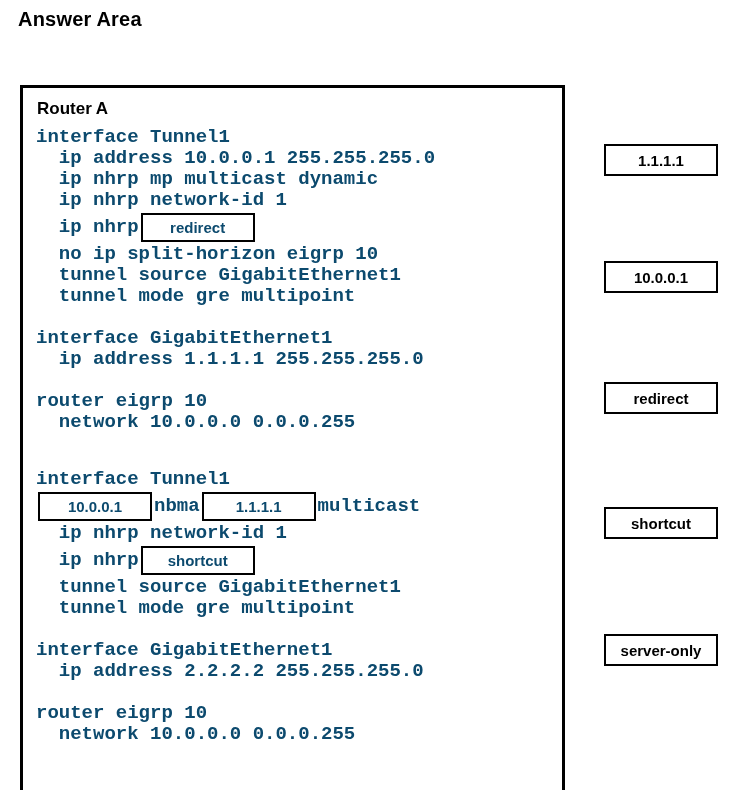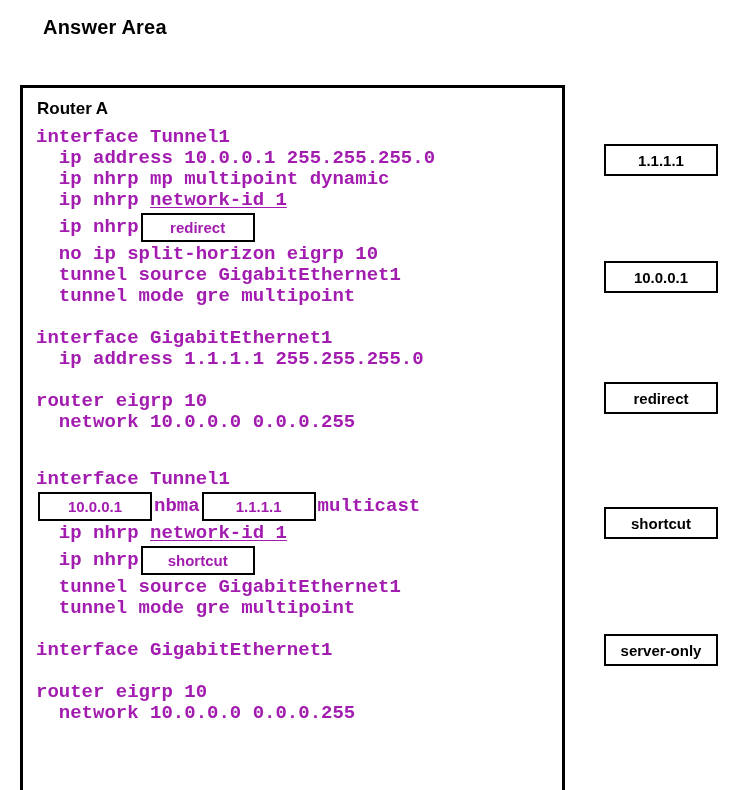--- a/index.html
+++ b/index.html
@@ -8,25 +8,24 @@
     background: #ffffff;
     width: 753px;
     height: 790px;
     position: relative;
     font-family: "Liberation Sans", sans-serif;
     color: #000000;
   }
   .page-title {
     position: absolute;
     left: 18px;
-    top: 16px;
+    top: 8px;
     font-size: 20px;
     font-weight: bold;
     letter-spacing: 0.2px;
-    margin-left: 25px;
   }
   .panel {
     position: absolute;
     left: 20px;
     top: 57px;
     width: 545px;
     height: 713px;
     box-sizing: border-box;
     border: 3px solid #000000;
     background: #ffffff;
@@ -42,29 +41,29 @@
     line-height: 19px;
     margin: 0 0 9px 1px;
   }
   .cfg-line {
     font-family: "Liberation Mono", "DejaVu Sans Mono", monospace;
     font-size: 19px;
     font-weight: bold;
     line-height: 21px;
     min-height: 21px;
     white-space: pre;
-    color: #a21caf;
+    color: #0c4a6e;
   }
   .cfg-line.has-drop {
     display: flex;
     align-items: center;
     height: 33px;
   }
   .cfg-seg { white-space: pre; }
-  .cfg-seg.u { text-decoration: underline; text-underline-offset: 2px; }
+  .cfg-seg.u { text-underline-offset: 2px; }
   .dropzone {
     display: inline-flex;
     align-items: center;
     justify-content: center;
     width: 110px;
     height: 25px;
     border: 2px solid #000000;
     background: #ffffff;
     font-family: "Liberation Sans", sans-serif;
     font-size: 15px;
@@ -102,21 +101,21 @@
 </head>
 <body>
 
 <div class="page-title">Answer Area</div>
 
 <div class="panel" id="panel">
     <div class="router-section">
       <div class="router-heading">Router A</div>
       <div class="cfg-line"><span class="cfg-seg">interface Tunnel1</span></div>
       <div class="cfg-line"><span class="cfg-seg">  ip address 10.0.0.1 255.255.255.0</span></div>
-      <div class="cfg-line"><span class="cfg-seg">  ip nhrp mp multipoint dynamic</span></div>
+      <div class="cfg-line"><span class="cfg-seg">  ip nhrp mp multicast dynamic</span></div>
       <div class="cfg-line"><span class="cfg-seg">  ip nhrp </span><span class="cfg-seg u">network-id 1</span></div>
       <div class="cfg-line has-drop"><span class="cfg-seg">  ip nhrp</span><span class="dropzone">redirect</span></div>
       <div class="cfg-line"><span class="cfg-seg">  no ip split-horizon eigrp 10</span></div>
       <div class="cfg-line"><span class="cfg-seg">  tunnel source GigabitEthernet1</span></div>
       <div class="cfg-line"><span class="cfg-seg">  tunnel mode gre multipoint</span></div>
       <div class="cfg-line"></div>
       <div class="cfg-line"><span class="cfg-seg">interface GigabitEthernet1</span></div>
       <div class="cfg-line"><span class="cfg-seg">  ip address 1.1.1.1 255.255.255.0</span></div>
       <div class="cfg-line"></div>
       <div class="cfg-line"><span class="cfg-seg">router eigrp 10</span></div>
@@ -124,20 +123,21 @@
     </div>
     <div class="router-section">
       <div class="cfg-line"><span class="cfg-seg">interface Tunnel1</span></div>
       <div class="cfg-line has-drop"><span class="dropzone">10.0.0.1</span><span class="cfg-seg">nbma</span><span class="dropzone">1.1.1.1</span><span class="cfg-seg">multicast</span></div>
       <div class="cfg-line"><span class="cfg-seg">  ip nhrp </span><span class="cfg-seg u">network-id 1</span></div>
       <div class="cfg-line has-drop"><span class="cfg-seg">  ip nhrp</span><span class="dropzone">shortcut</span></div>
       <div class="cfg-line"><span class="cfg-seg">  tunnel source GigabitEthernet1</span></div>
       <div class="cfg-line"><span class="cfg-seg">  tunnel mode gre multipoint</span></div>
       <div class="cfg-line"></div>
       <div class="cfg-line"><span class="cfg-seg">interface GigabitEthernet1</span></div>
+      <div class="cfg-line"><span class="cfg-seg">  ip address 2.2.2.2 255.255.255.0</span></div>
       <div class="cfg-line"></div>
       <div class="cfg-line"><span class="cfg-seg">router eigrp 10</span></div>
       <div class="cfg-line"><span class="cfg-seg">  network 10.0.0.0 0.0.0.255</span></div>
     </div>
   </div>
 
 <div class="token-list" id="tokens">
     <div class="token">1.1.1.1</div>
     <div class="token">10.0.0.1</div>
     <div class="token">redirect</div>

